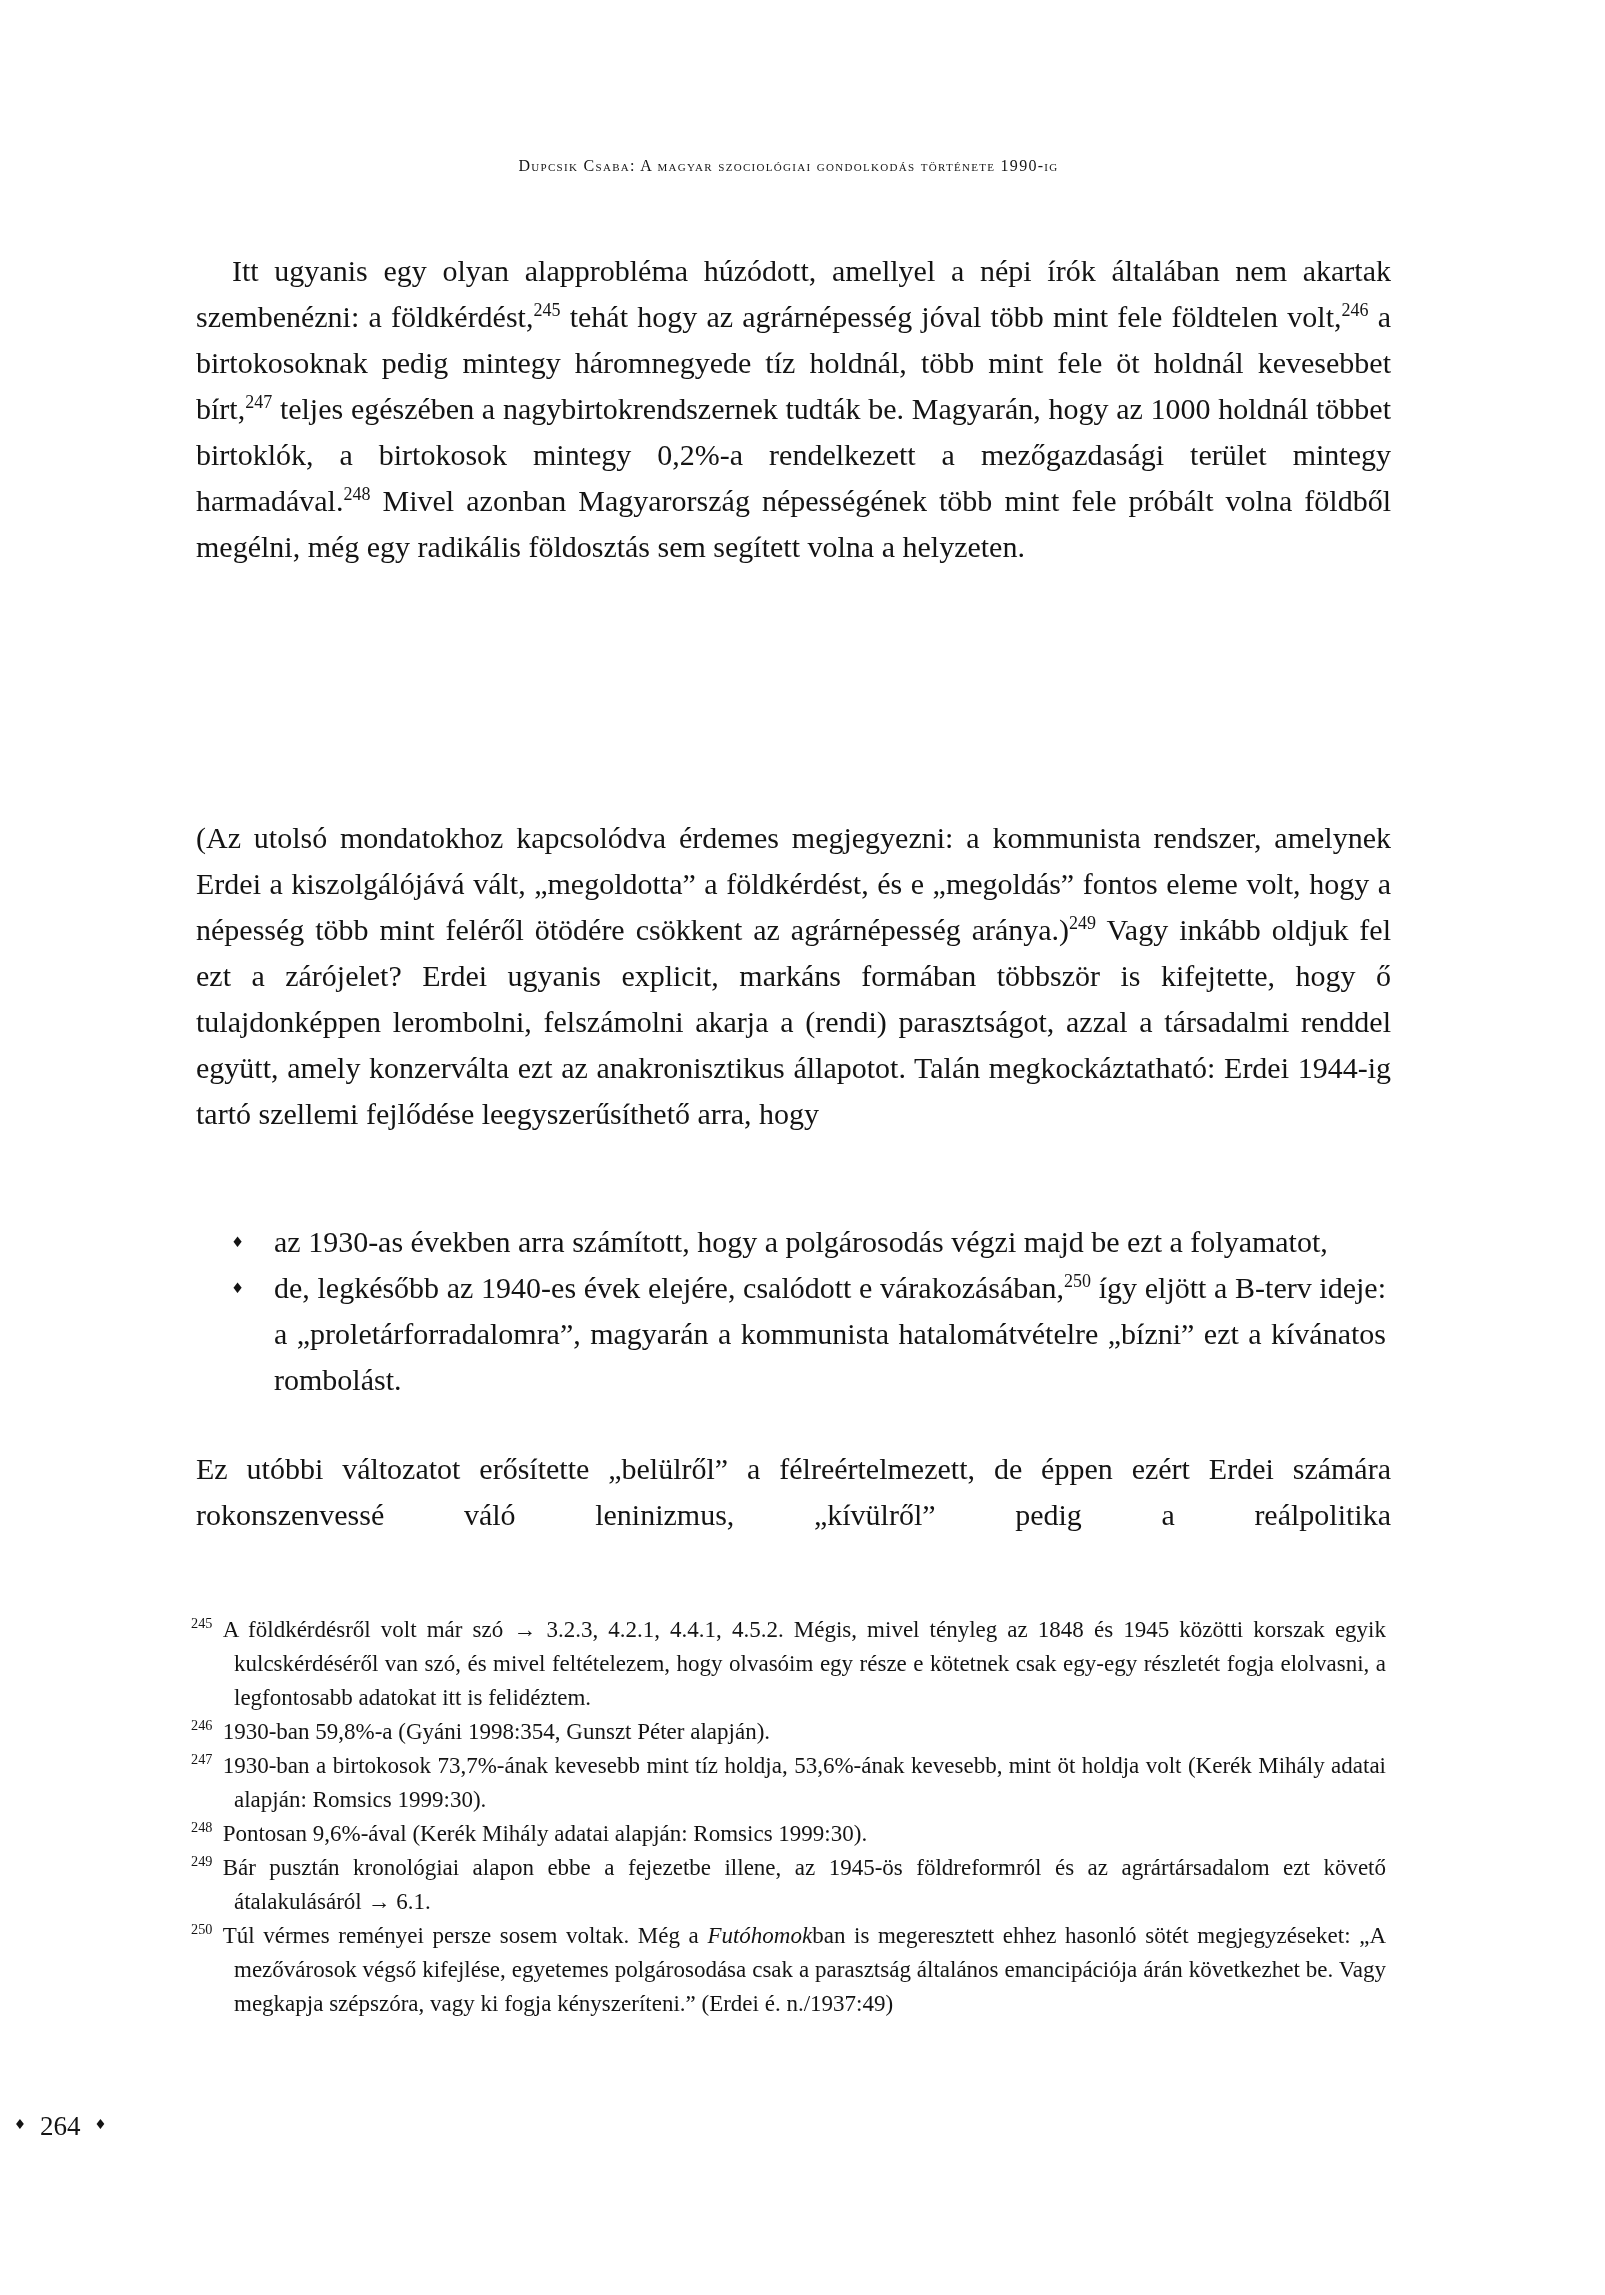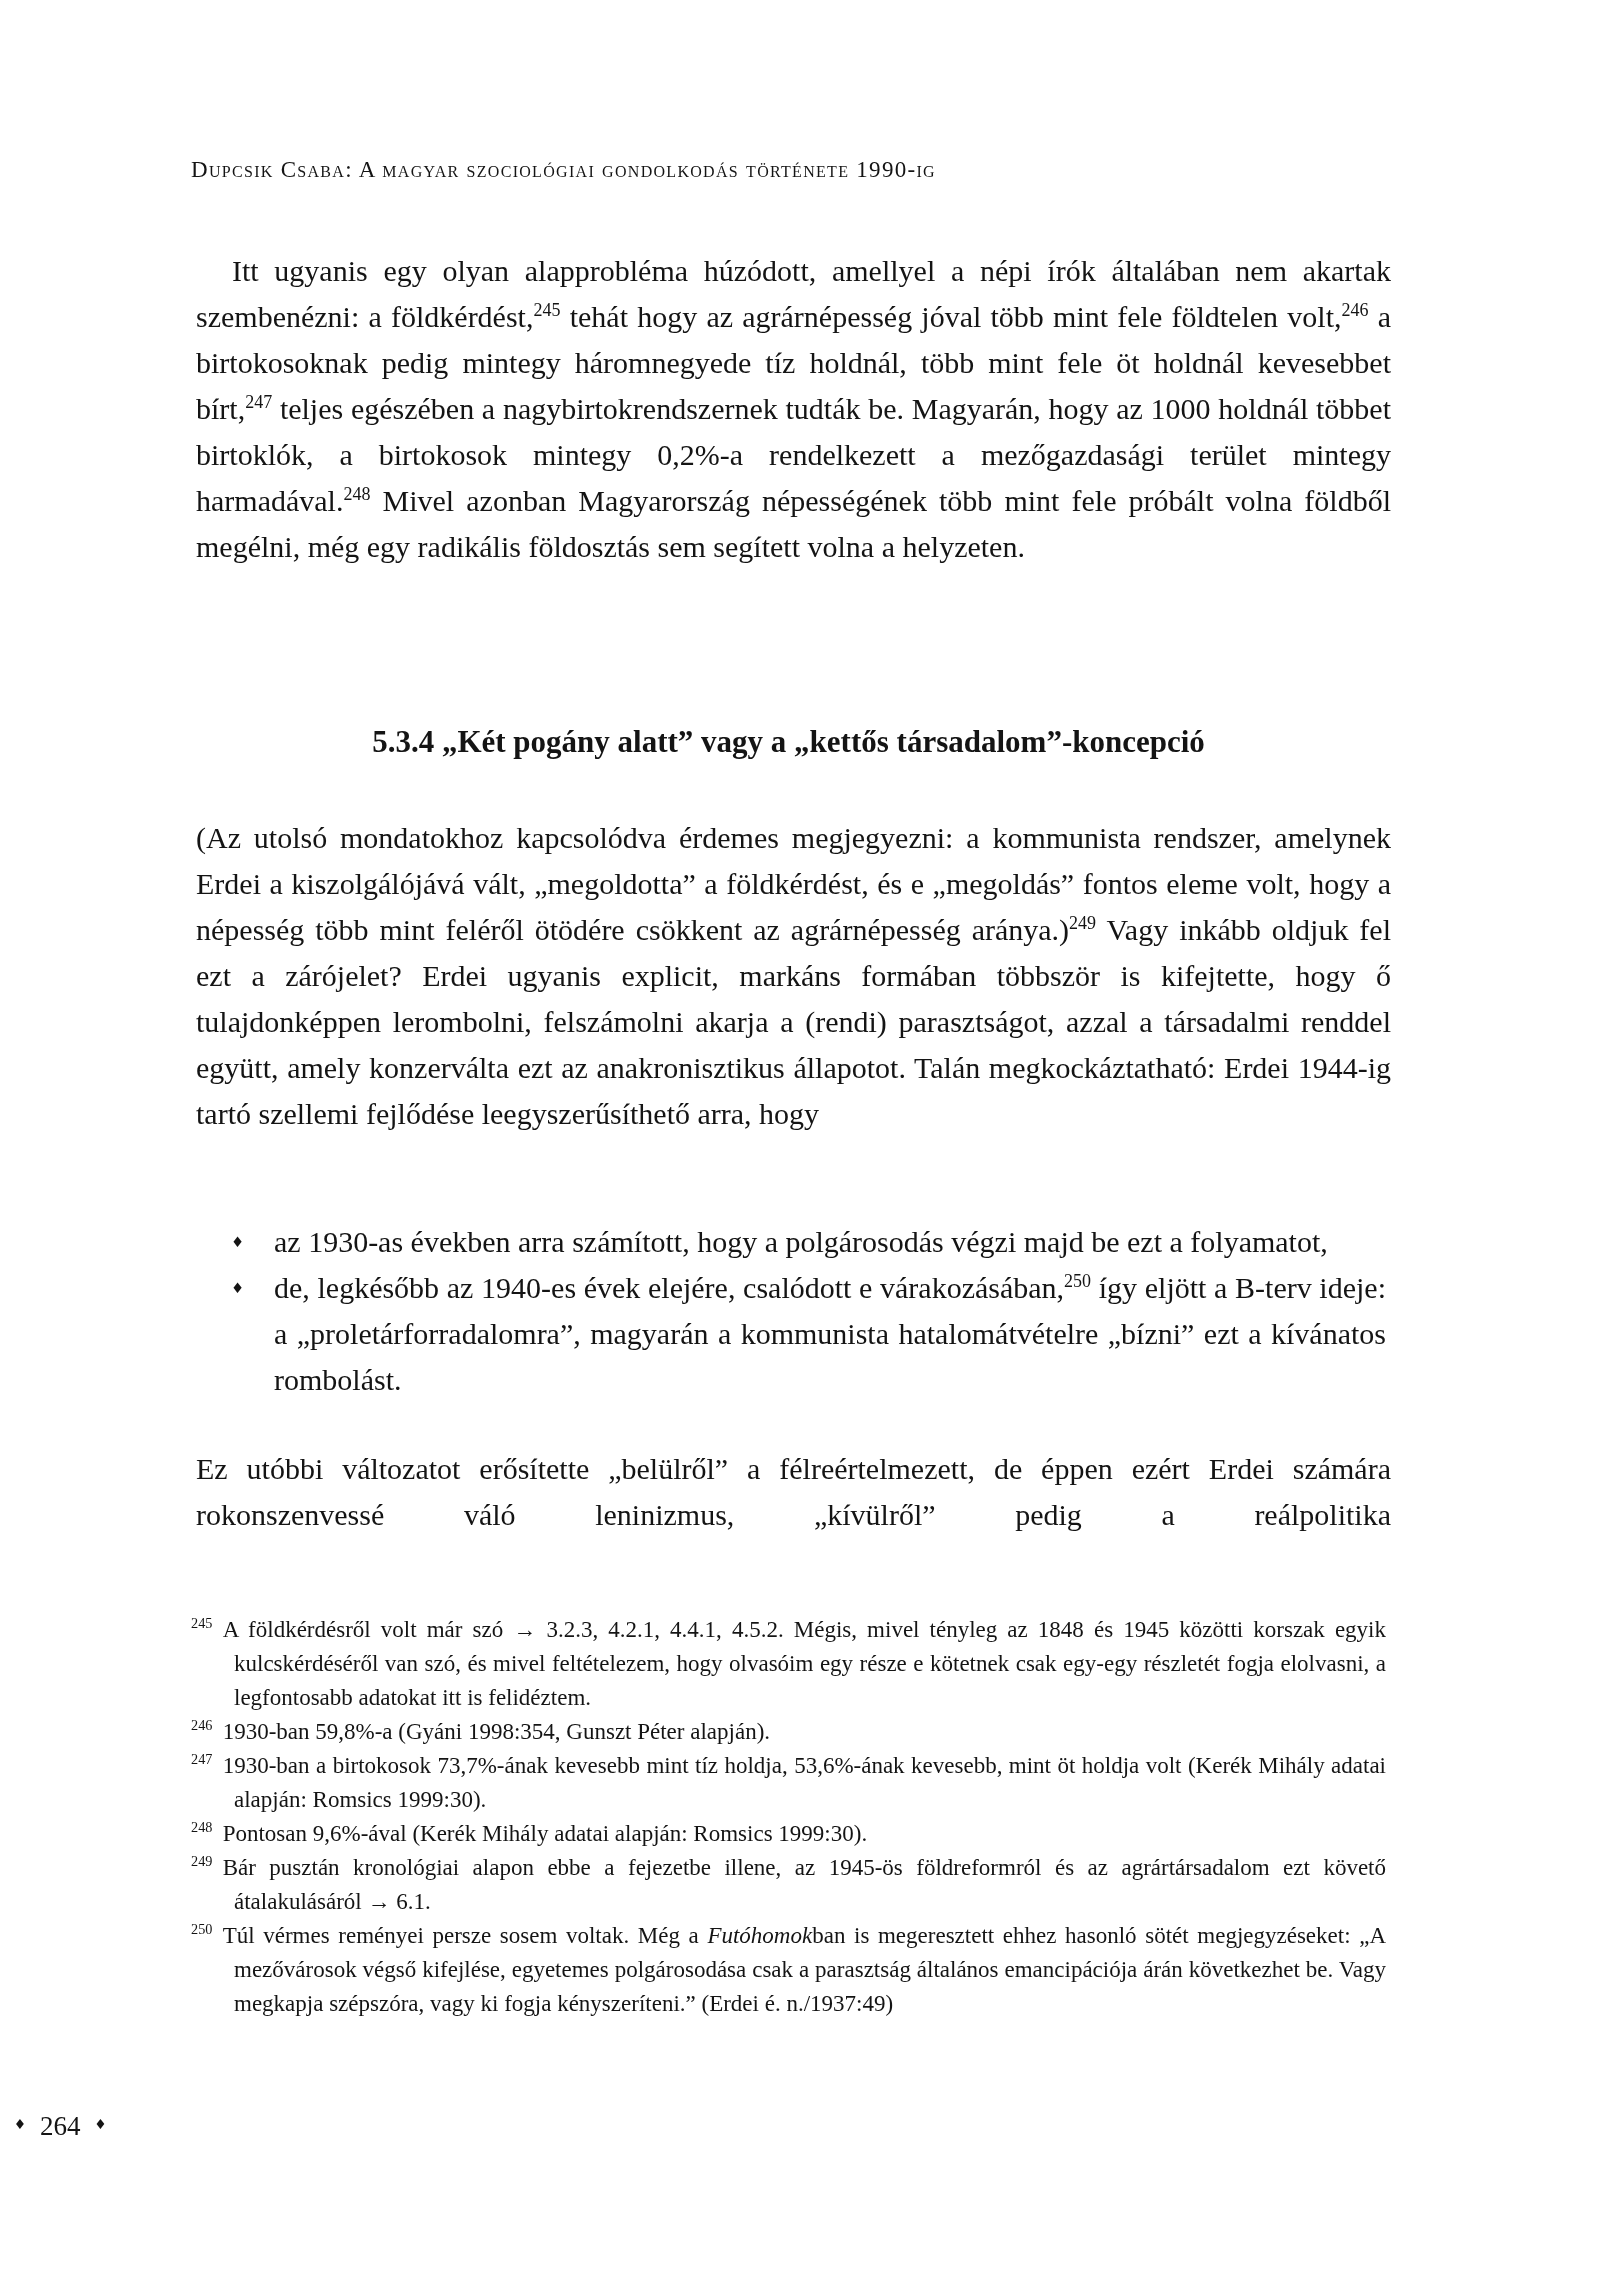--- a/index.html
+++ b/index.html
@@ -11,24 +11,24 @@
     background: #ffffff;
     color: #141414;
     font-family: "Liberation Serif", "DejaVu Serif", serif;
     overflow: hidden;
   }
   .running-header {
     position: absolute;
     top: 157px;
     left: 191px;
     width: 1195px;
-    text-align: left;
+    text-align: center;
     font-variant: small-caps;
     letter-spacing: 1.3px;
-    font-size: 23px;
+    font-size: 16px;
     white-space: nowrap;
   }
   .para {
     position: absolute;
     left: 196px;
     width: 1195px;
     font-size: 30px;
     line-height: 46px;
     text-align: justify;
   }
@@ -103,21 +103,20 @@
 </style>
 </head>
 <body>
 
 <div class="page">
 
   <div class="running-header">Dupcsik Csaba: A magyar szociológiai gondolkodás története 1990-ig</div>
 
   <div class="para p1"><span>Itt ugyanis egy olyan alapprobléma húzódott, amellyel a népi írók általában nem akartak szembenézni: a földkérdést,</span><sup class="fnref">245</sup><span> tehát hogy az agrárnépesség jóval több mint fele földtelen volt,</span><sup class="fnref">246</sup><span> a birtokosoknak pedig mintegy háromnegyede tíz holdnál, több mint fele öt holdnál kevesebbet bírt,</span><sup class="fnref">247</sup><span> teljes egészében a nagybirtokrendszernek tudták be. Magyarán, hogy az 1000 holdnál többet birtoklók, a birtokosok mintegy 0,2%-a rendelkezett a mezőgazdasági terület mintegy harmadával.</span><sup class="fnref">248</sup><span> Mivel azonban Magyarország népességének több mint fele próbált volna földből megélni, még egy radikális földosztás sem segített volna a helyzeten.</span></div>
 
-  <h2 class="section-heading">5.3.4 „Két pogány alatt” vagy a „kettős társadalom”-koncepció</h2>
 
   <div class="para p2"><span>(Az utolsó mondatokhoz kapcsolódva érdemes megjegyezni: a kommunista rendszer, amelynek Erdei a kiszolgálójává vált, „megoldotta” a földkérdést, és e „megoldás” fontos eleme volt, hogy a népesség több mint feléről ötödére csökkent az agrárnépesség aránya.)</span><sup class="fnref">249</sup><span> Vagy inkább oldjuk fel ezt a zárójelet? Erdei ugyanis explicit, markáns formában többször is kifejtette, hogy ő tulajdonképpen lerombolni, felszámolni akarja a (rendi) parasztságot, azzal a társadalmi renddel együtt, amely konzerválta ezt az anakronisztikus állapotot. Talán megkockáztatható: Erdei 1944-ig tartó szellemi fejlődése leegyszerűsíthető arra, hogy</span></div>
 
   <div class="bullets">
     <div class="bullet-item">
       <span class="bullet-marker">♦</span>
       <div class="bullet-text"><span>az 1930-as években arra számított, hogy a polgárosodás végzi majd be ezt a folyamatot,</span></div>
     </div>
     <div class="bullet-item">
       <span class="bullet-marker">♦</span>

